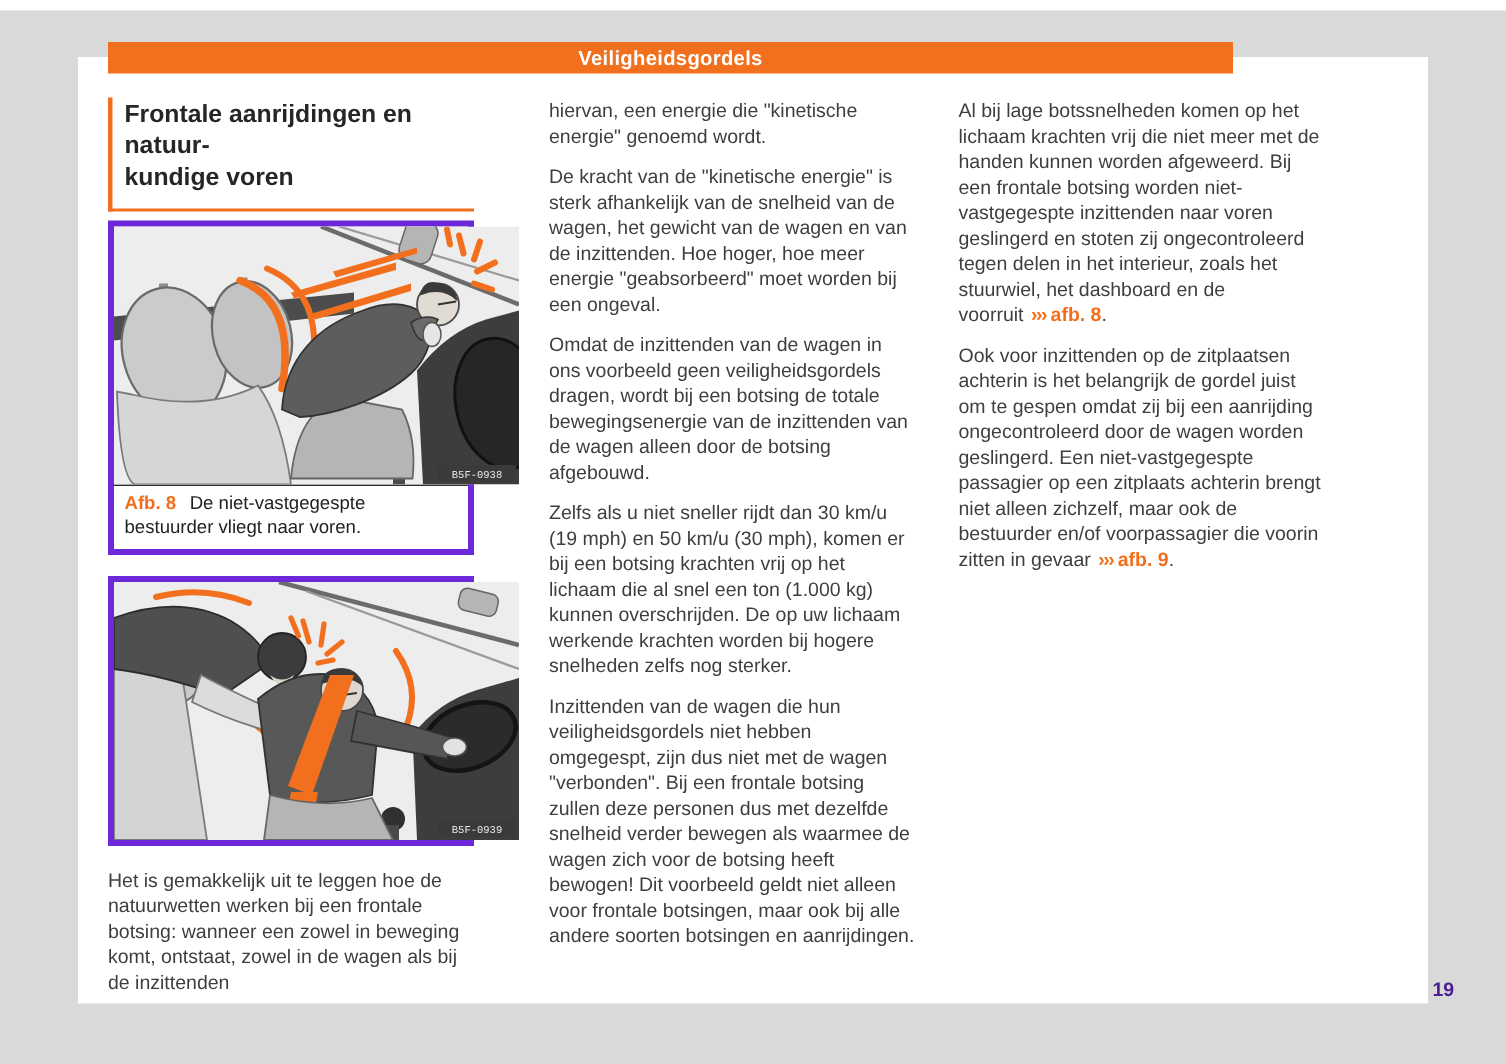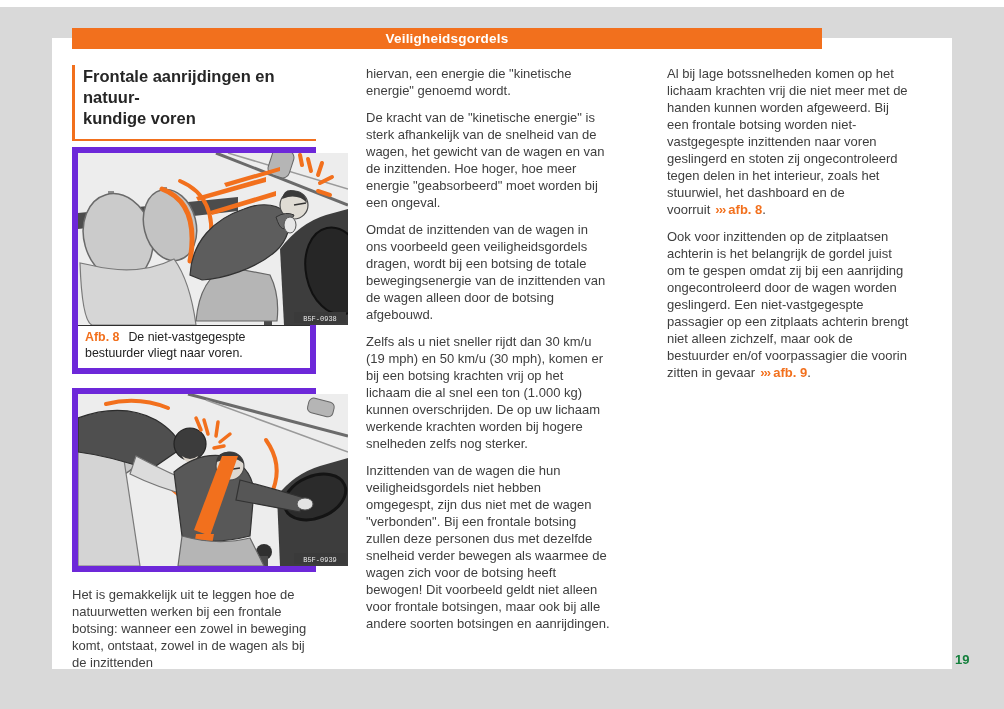--- a/index.html
+++ b/index.html
@@ -11,44 +11,44 @@
   .top-strip{position:absolute;left:0;top:0;width:1004px;height:7px;background:#ffffff;}
   .sheet{position:absolute;left:52px;top:38px;width:900px;height:631px;background:#ffffff;}
   .header-bar{
     position:absolute;left:72px;top:28px;width:750px;height:21px;
     background:#f2701d;color:#ffffff;text-align:center;
     font-size:13.5px;font-weight:bold;line-height:21px;letter-spacing:.2px;z-index:5;
   }
   .col{position:absolute;top:65px;width:244px;}
   .col1{left:72px;}
   .col2{left:366px;}
-  .col3{left:667px;}
+  .col3{left:639px;}
   .section-heading{
     border-left:3px solid #f2701d;border-bottom:2px solid #f2701d;
     padding:1px 0 10px 8px;margin:0 0 6px 0;
     font-size:16.5px;font-weight:bold;color:#262626;line-height:21px;
   }
   p.body-par{
     margin:0 0 10px 0;font-size:13px;line-height:17px;color:#3e3e3e;
   }
   p.body-par:last-child{margin-bottom:0;}
   .ref-arrows{color:#f2701d;font-weight:bold;margin:0 3px 0 5px;letter-spacing:-1px;}
   .fig-ref{color:#f2701d;font-weight:bold;cursor:pointer;}
   .figure{
-    border:6px solid #6d28d9;margin:0 0 14px 0;background:#fff;
+    border:4px solid #6d28d9;margin:0 0 14px 0;background:#fff;
   }
   .figure svg{display:block;}
   .fig-caption{
     border-top:1px solid #2e2e2e;padding:4px 7px 7px 7px;
     font-size:12.4px;line-height:15.5px;color:#222222;
   }
   .fig-label{color:#f2701d;font-weight:bold;margin-right:9px;white-space:nowrap;}
   .page-number{
     position:absolute;left:955px;top:652px;
-    font-size:13px;color:#15803d;font-weight:bold;
+    font-size:13px;color:#4c1d95;font-weight:bold;
   }
   .img-code{font-family:"Liberation Mono","DejaVu Sans Mono",monospace;}
 </style>
 </head>
 <body>
 
 <div class="top-strip"></div>
 <div class="sheet"></div>
 
 <div class="header-bar">

